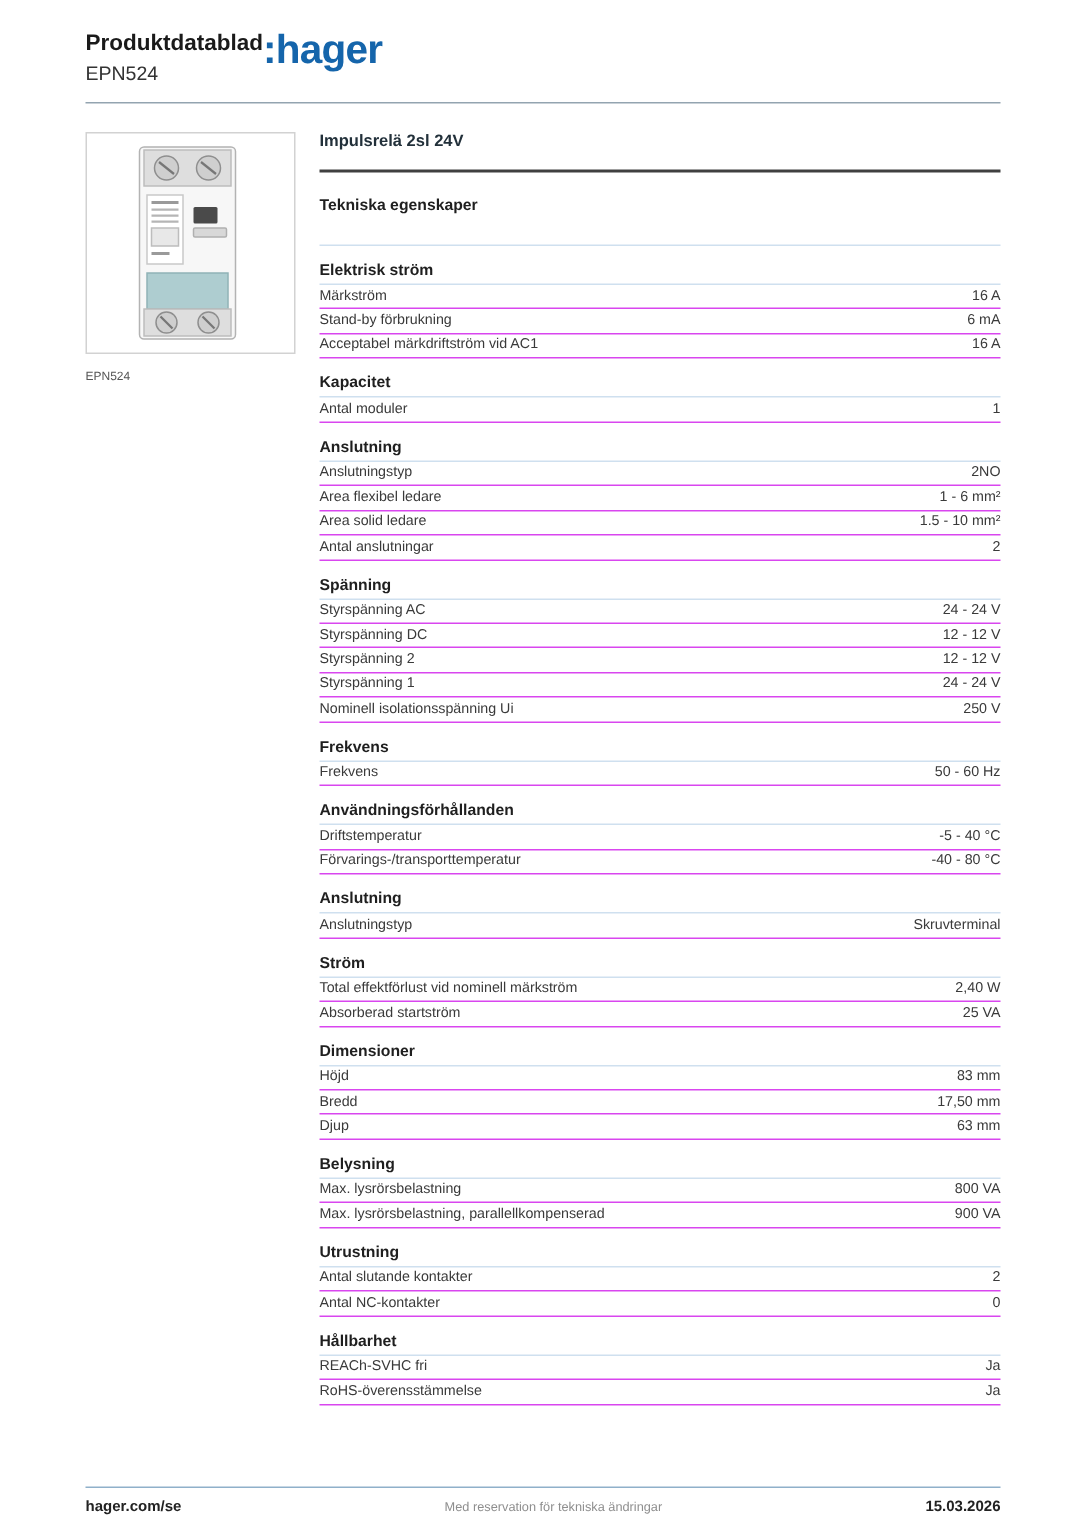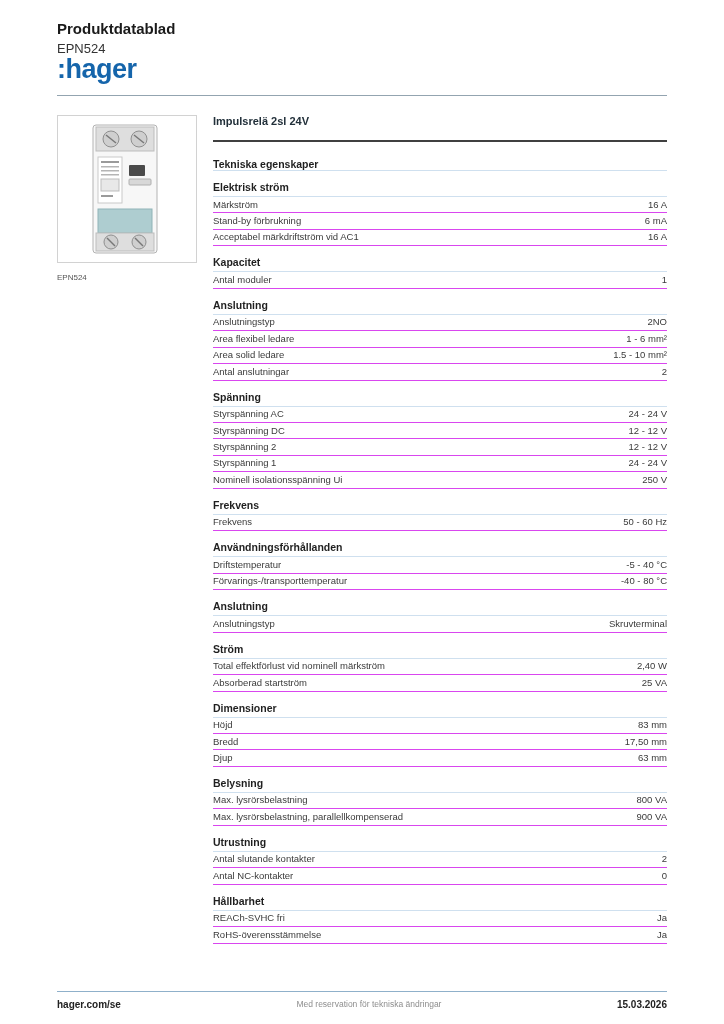--- a/index.html
+++ b/index.html
@@ -7,21 +7,21 @@
   body {
     background:#ffffff;
     font-family:"Liberation Sans", sans-serif;
     color:#262626;
     position:relative;
     overflow:hidden;
   }
   .page { position:absolute; inset:0; padding:20px 57px 0 57px; }
 
   
-  .header { display:flex; justify-content:center; align-items:flex-start;flex-direction:column; }
+  .header { display:flex; justify-content:flex-start; align-items:flex-start; }
   .h-title { font-size:15px; font-weight:bold; color:#1a1a1a; line-height:1.2; }
   .h-code  { font-size:13px; color:#333333; margin-top:3px; }
   .logo { font-size:27px; font-weight:bold; color:#1565ab; letter-spacing:-0.5px; line-height:1; }
   .header-rule { border-bottom:1px solid #93a4b0; margin-top:12px; }
 
   
   .main { display:flex; margin-top:19px; }
   .left-col { flex:0 0 140px; width:140px; }
   .img-box {
     width:140px; height:148px;
@@ -31,21 +31,21 @@
   }
   .img-caption { font-size:8px; color:#555555; margin-top:10px; }
 
   .specs { flex:1; margin-left:16px; }
   .product-title {
     font-size:11px; font-weight:bold; color:#22303a;
     padding-bottom:13px; border-bottom:2px solid #404040;
   }
   .specs-heading {
     font-size:10.5px; font-weight:bold; color:#1f1f1f;
-    margin-top:16px; padding-bottom:0; border-bottom:1px solid #cfe0ef;
+    margin-top:16px; padding-bottom:20px; border-bottom:1px solid #cfe0ef;
   }
 
   .section-title {
     font-size:10.5px; font-weight:bold; color:#1f1f1f;
     margin-top:10px; padding-bottom:3px; border-bottom:1px solid #cfe0ef;
     line-height:1.15;
   }
   .row {
     display:flex; justify-content:space-between; align-items:baseline;
     font-size:9.5px; line-height:1.15;

